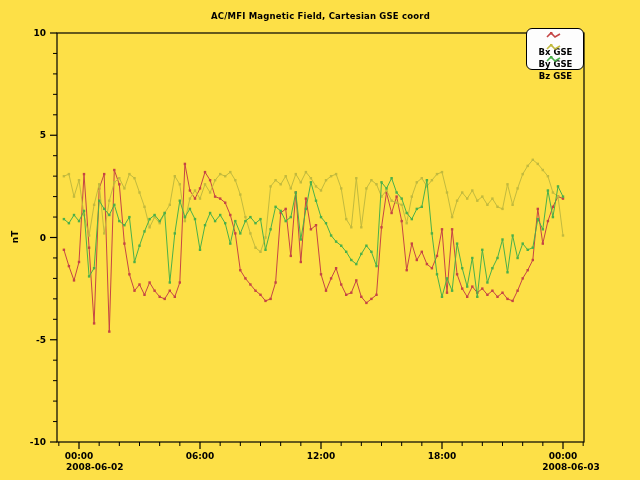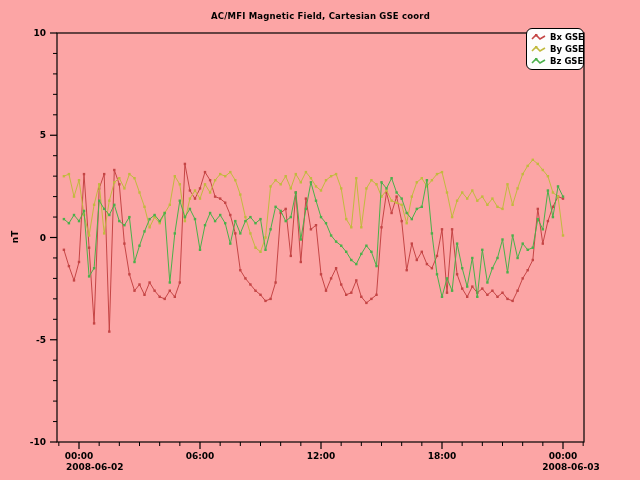--- a/index.html
+++ b/index.html
@@ -1,34 +1,34 @@
 <!DOCTYPE html>
 <html><head>
 <meta charset="utf-8">
 <style>
   html,body{margin:0;padding:0;background:#fff;}
   .screen{
-    position:relative;width:640px;height:480px;background:#fca5a5;
+    position:relative;width:640px;height:480px;background:#fde047;
     font-family:"DejaVu Sans", sans-serif;overflow:hidden;
   }
   .chart-title{
     position:absolute;left:57px;top:11px;width:527px;text-align:center;
     font-size:8.5px;font-weight:bold;color:#000;letter-spacing:0.2px;
   }
   .y-axis-title{
     position:absolute;left:6px;top:229px;width:24px;height:16px;
     font-size:9px;font-weight:bold;color:#000;
     transform:rotate(-90deg);transform-origin:center center;text-align:center;
   }
   .legend{
     position:absolute;left:526px;top:28px;width:58px;
     border:1px solid #000;border-radius:6px;background:#fdfdfd;
     padding:2px 3px 2px 4px;box-sizing:border-box;
   }
-  .legend-item{display:flex;align-items:center;height:12px;}
+  .legend-item{display:flex;align-items:center;height:12px;flex-direction:column;}
   .legend-item svg{flex:0 0 16px;margin-right:3px;}
   .legend-label{font-size:8.5px;font-weight:bold;color:#000;white-space:nowrap;}
   svg.plot text{font-family:"DejaVu Sans", sans-serif;font-size:9px;font-weight:bold;fill:#000;}
 </style>
 </head>
 <body>
 
 <div class="screen">
 
   <div class="chart-title">AC/MFI  Magnetic Field, Cartesian GSE coord</div>

